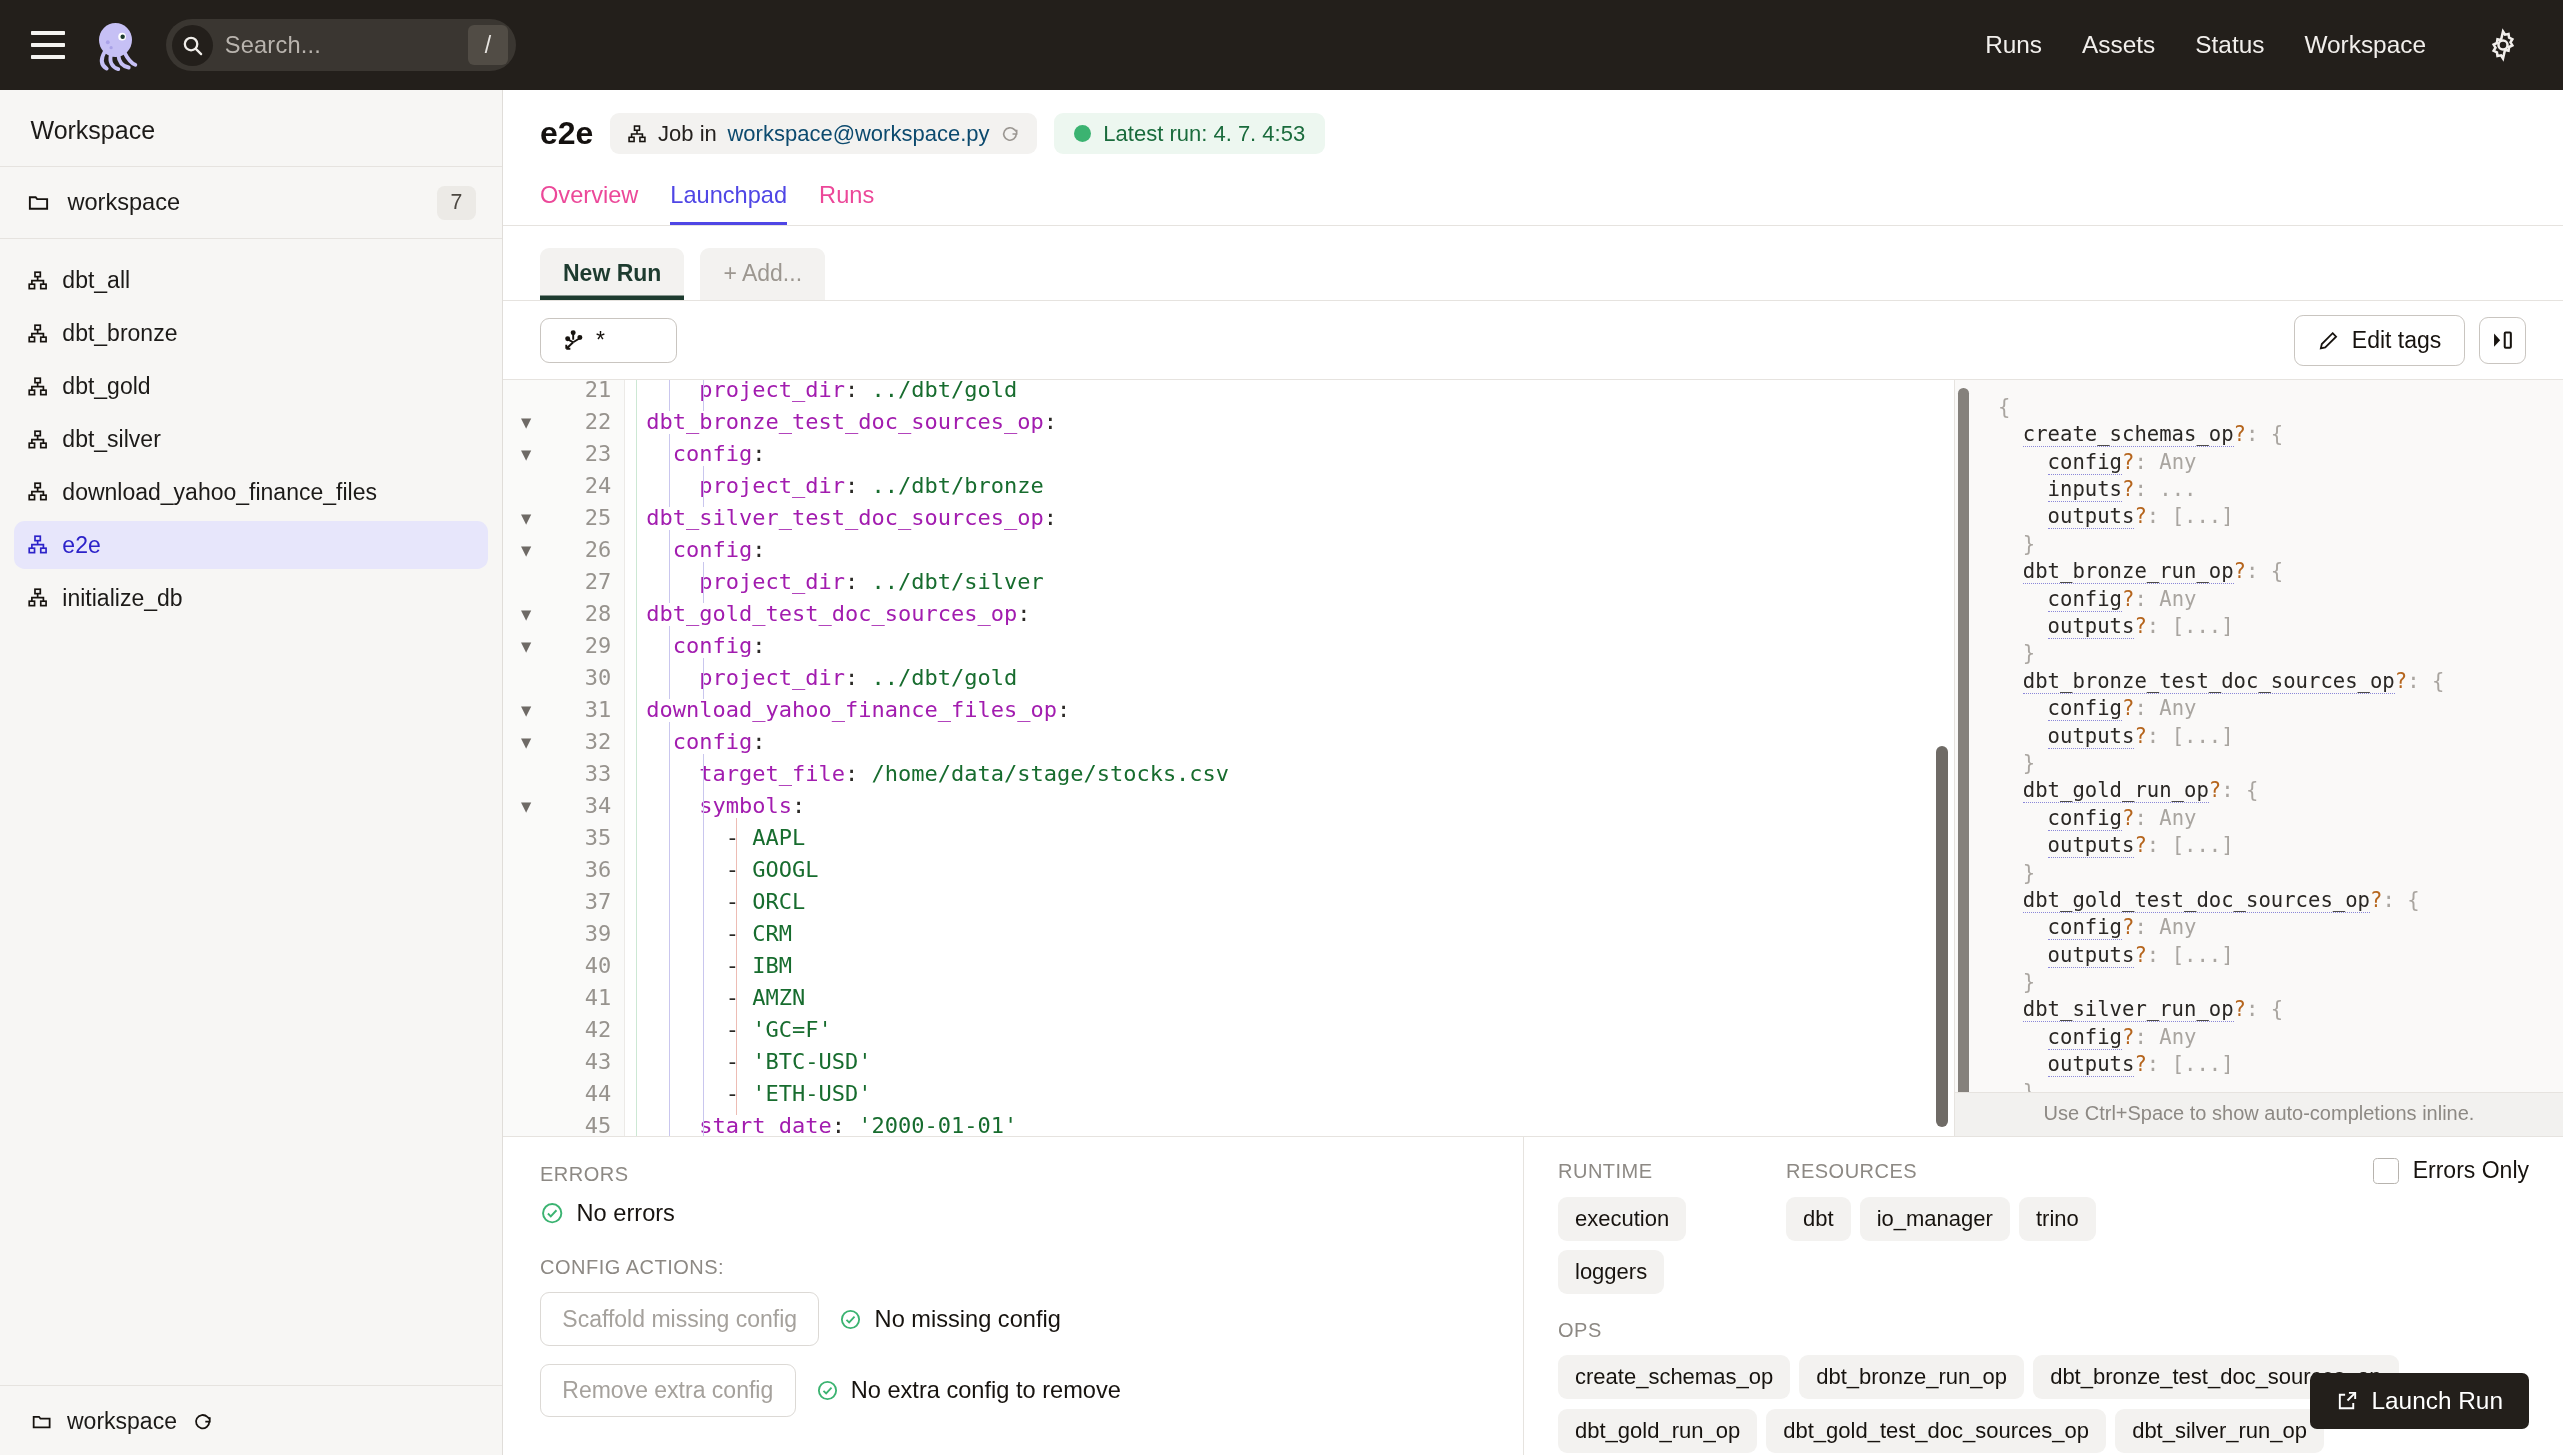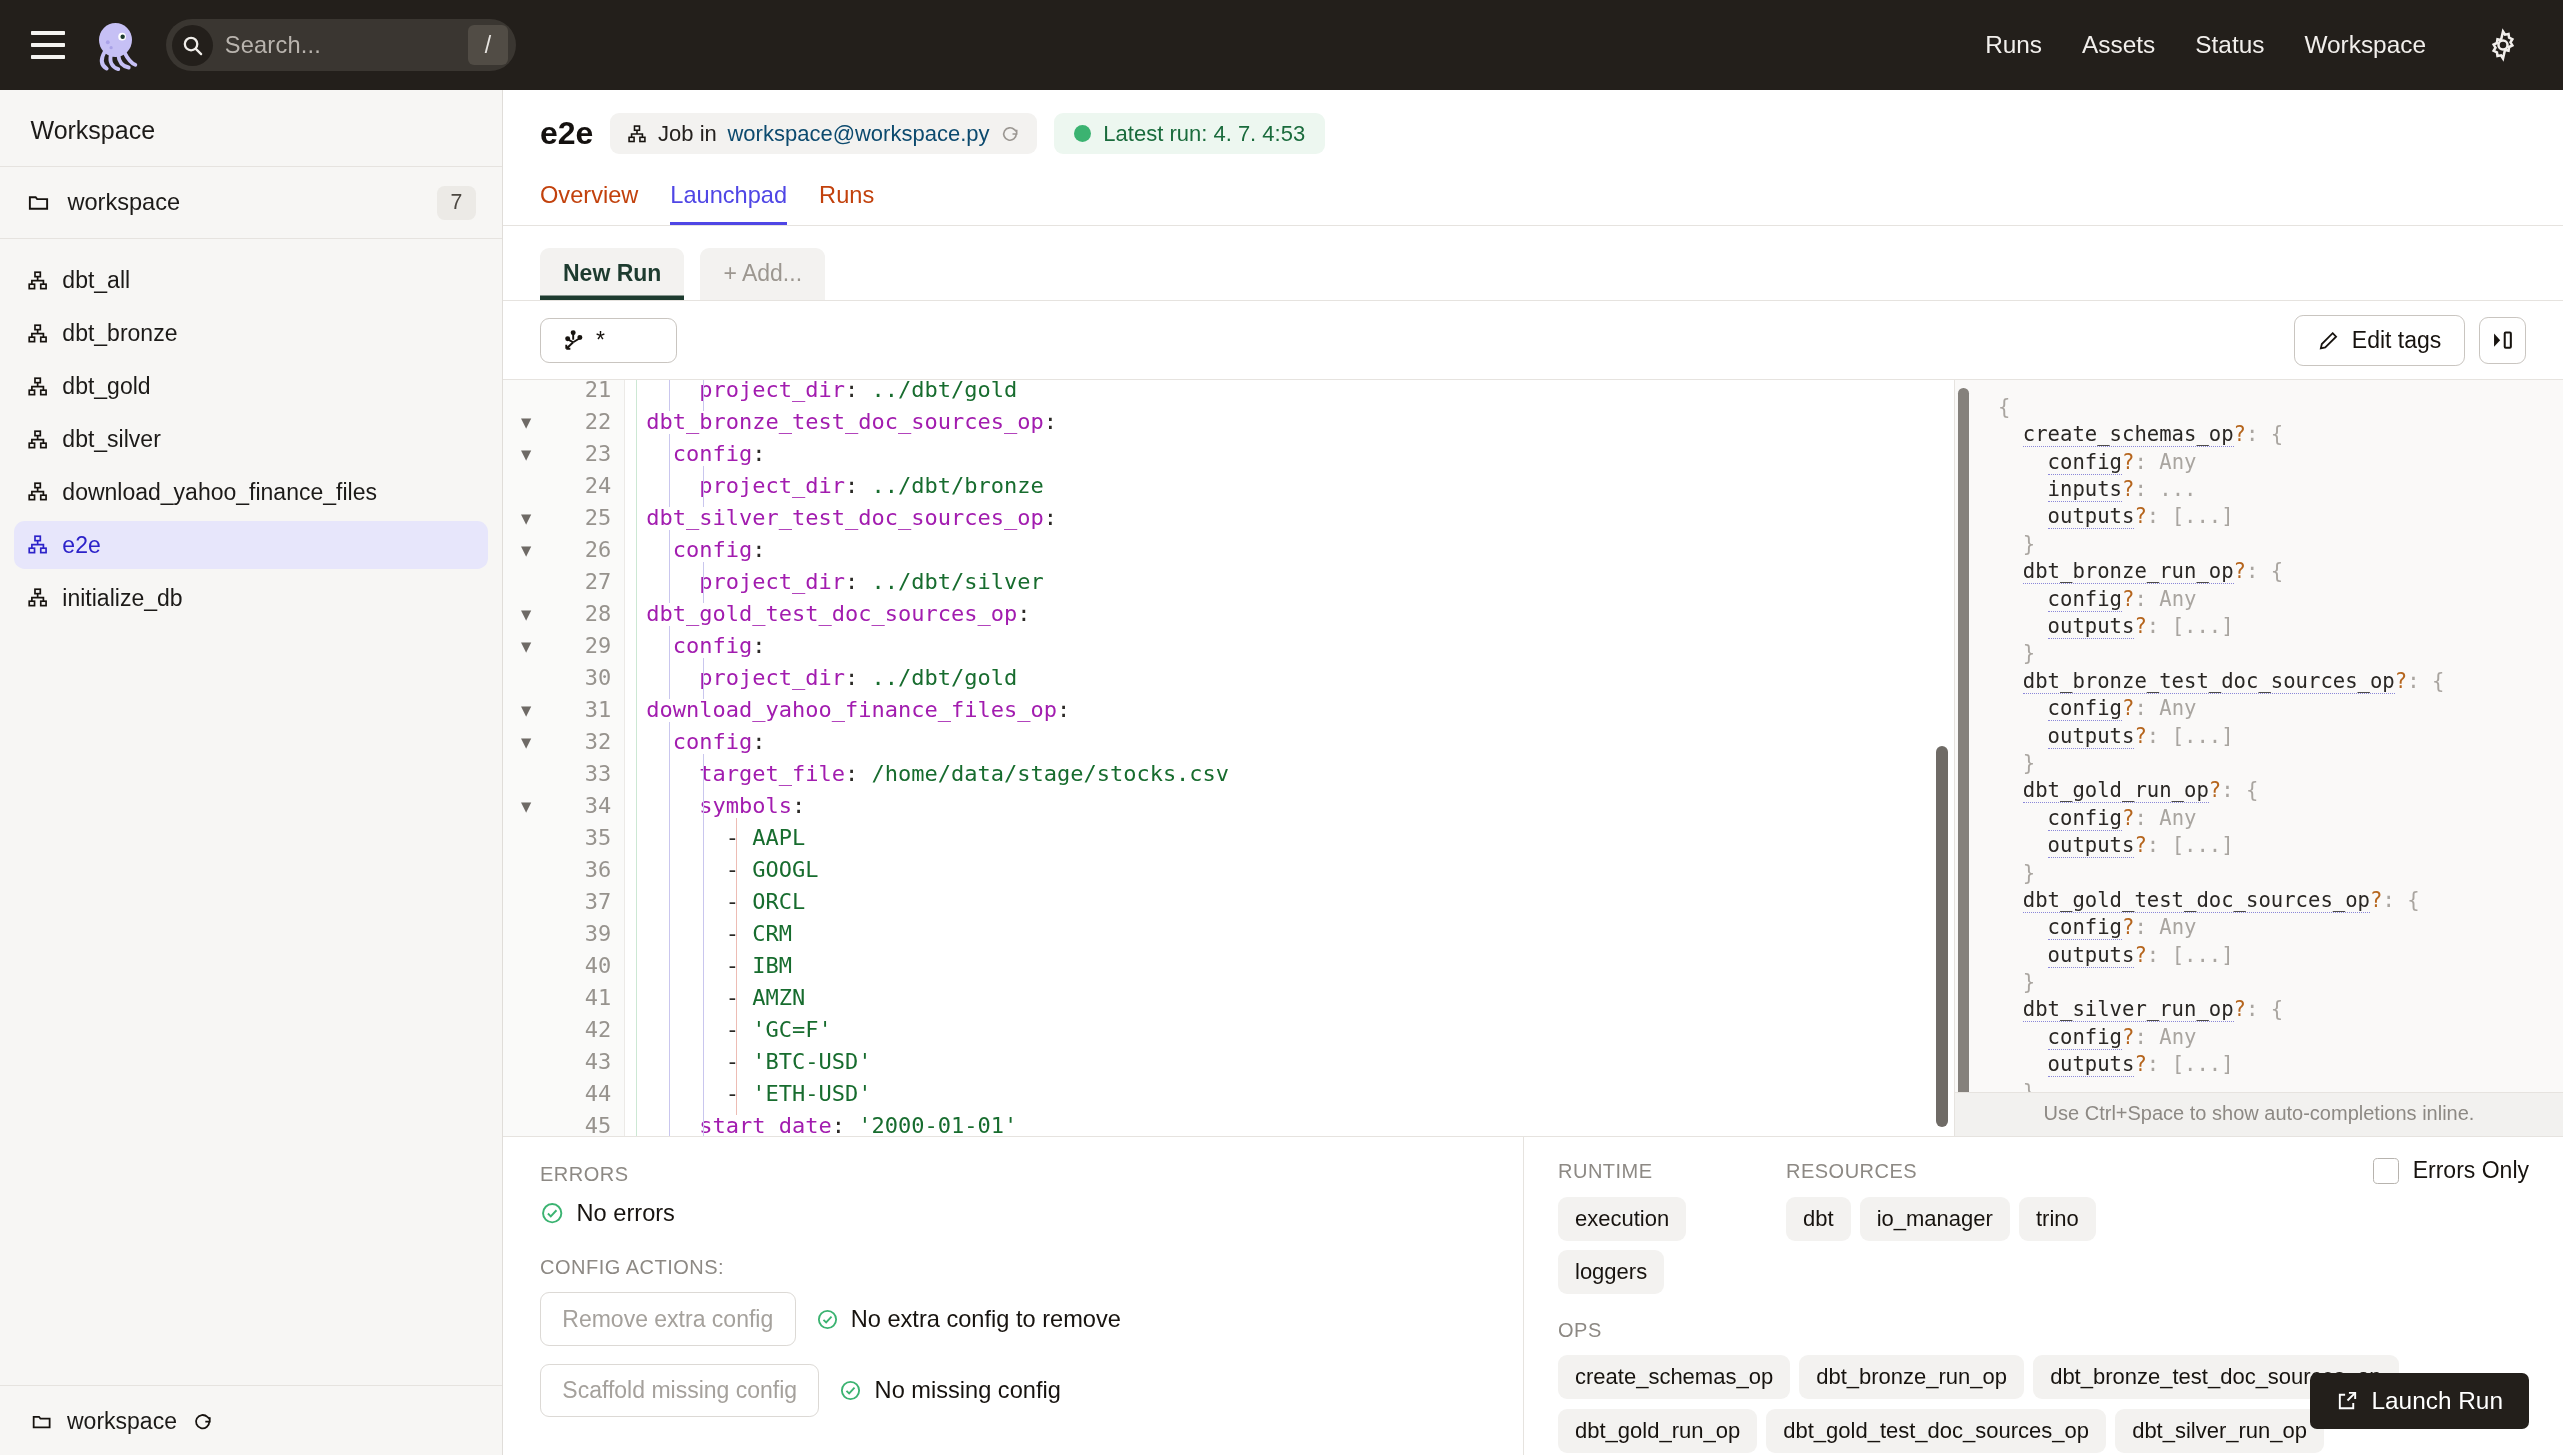--- a/index.html
+++ b/index.html
@@ -79,21 +79,21 @@
     background: #f3f2f0; border-radius: 9.1px; padding: 7.6px 17px; font-size: 22px; color: #25211e;
   }
   .chip-job a { color: #0c4a6e; text-decoration: none; }
   .chip-run {
     display: flex; align-items: center; gap: 12.2px; background: #edf7f0;
     border-radius: 9.1px; padding: 7.6px 20px; font-size: 22px; color: #1a6b3c;
   }
   .dot-green { width: 17px; height: 17px; border-radius: 50%; background: #3bb371; flex: 0 0 17px; }
   .tabs { display: flex; gap: 32px; margin-top: 27.4px; }
   .tab {
-    font-size: 23.6px; color: #c2410c; padding-bottom: 13.7px;
+    font-size: 23.6px; color: #ec4899; padding-bottom: 13.7px;
     border-bottom: 3.8px solid transparent; cursor: pointer; white-space: nowrap;
   }
   .tab.active { color: #4f46e5; border-bottom-color: #4f46e5; }
   .tabs-rule { border-bottom: 0.8px solid #e6e3df; }
 
   
   .session-bar { display: flex; align-items: flex-end; padding: 21.3px 37px 0 37px; border-bottom: 0.8px solid #e6e3df; }
   .stab {
     background: #f3f2f0; border-radius: 9.1px 9.1px 0 0; padding: 12.2px 23px 13.7px;
     font-size: 23px; color: #9c9790; cursor: pointer; margin-right: 16px;
@@ -483,38 +483,38 @@
             <svg width="24.4" height="24.4" viewBox="0 0 24 24" fill="none" stroke="#3bb371" stroke-width="1.9">
               <circle cx="12" cy="12" r="9"></circle>
                 <path d="M7.8 12.3l2.8 2.8 5.6-6"></path>
             </svg>
             <span>No errors</span>
           </div>
 
           <div class="sec-label">CONFIG ACTIONS:</div>
 
           <div class="action-row">
+            <div class="btn-disabled">Scaffold missing config</div>
+            <div class="ok-row">
+              <svg width="23" height="23" viewBox="0 0 24 24" fill="none" stroke="#3bb371" stroke-width="1.9">
+                <circle cx="12" cy="12" r="9"></circle>
+                  <path d="M7.8 12.3l2.8 2.8 5.6-6"></path>
+              </svg>
+              <span>No missing config</span>
+            </div>
+          </div>
+
+          <div class="action-row">
             <div class="btn-disabled">Remove extra config</div>
             <div class="ok-row">
               <svg width="23" height="23" viewBox="0 0 24 24" fill="none" stroke="#3bb371" stroke-width="1.9">
                 <circle cx="12" cy="12" r="9"></circle>
                   <path d="M7.8 12.3l2.8 2.8 5.6-6"></path>
               </svg>
               <span>No extra config to remove</span>
-            </div>
-          </div>
-
-          <div class="action-row">
-            <div class="btn-disabled">Scaffold missing config</div>
-            <div class="ok-row">
-              <svg width="23" height="23" viewBox="0 0 24 24" fill="none" stroke="#3bb371" stroke-width="1.9">
-                <circle cx="12" cy="12" r="9"></circle>
-                  <path d="M7.8 12.3l2.8 2.8 5.6-6"></path>
-              </svg>
-              <span>No missing config</span>
             </div>
           </div>
         </div>
 
         <div class="bot-right">
           <div class="errors-only">
             <span class="cbox"></span>
             <span>Errors Only</span>
           </div>
 

